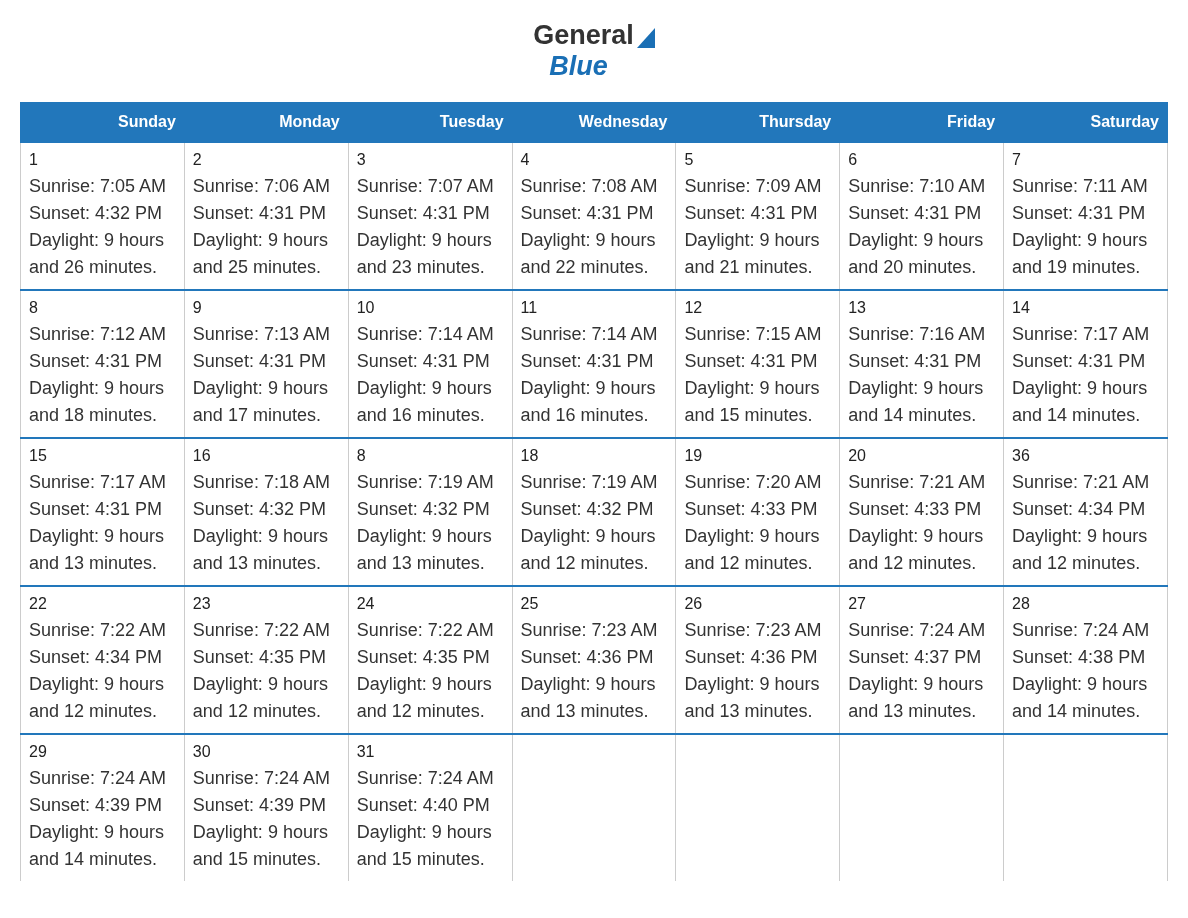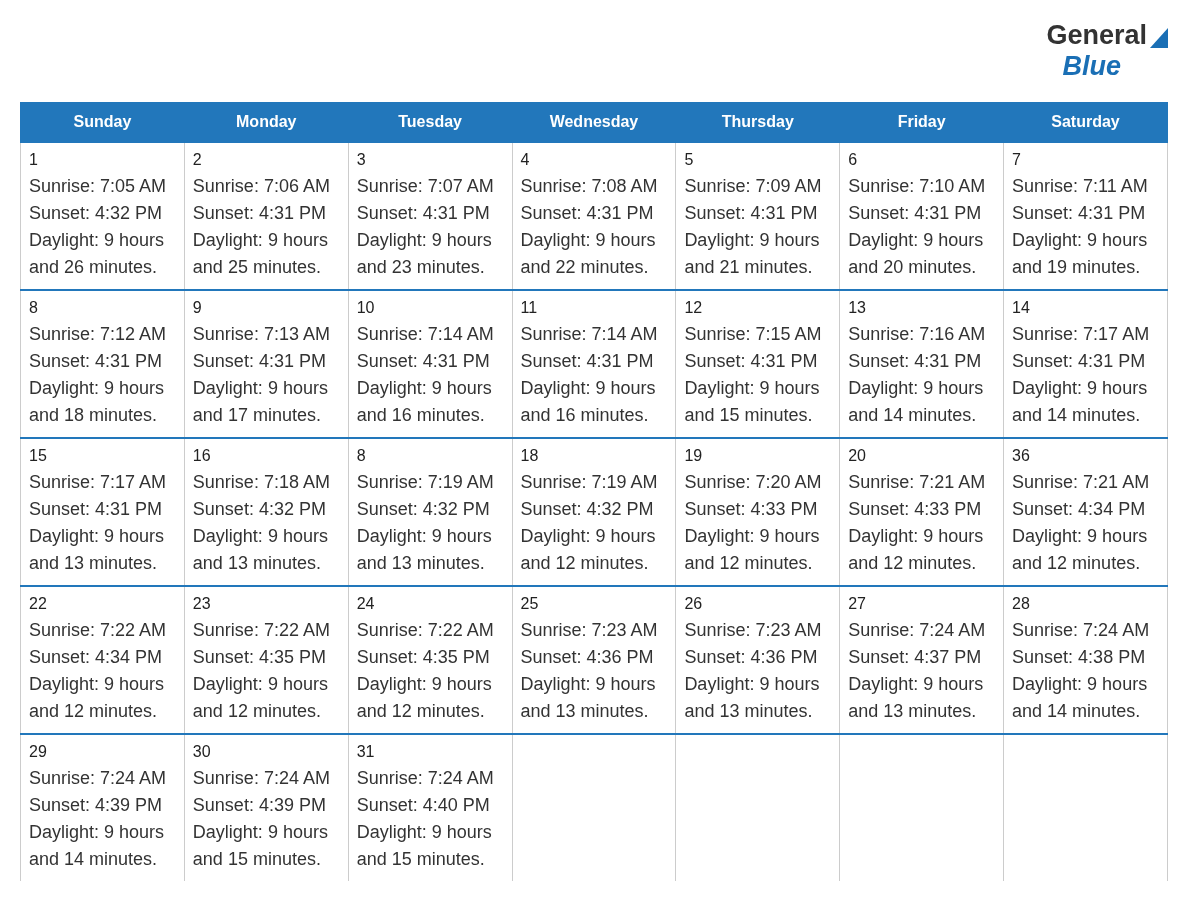--- a/index.html
+++ b/index.html
@@ -5,21 +5,21 @@
     * { box-sizing: border-box; margin: 0; padding: 0; }
     body {
       font-family: Arial, sans-serif;
       background: #fff;
       padding: 20px;
       width: 1188px;
       min-height: 918px;
     }
     .header {
       display: flex;
-      justify-content: flex-end;
+      justify-content: center;
       align-items: flex-start;
       margin-bottom: 20px;
     }
     .title-section {
       text-align: right;
     }
     .month-title {
       font-size: 48px;
       font-weight: bold;
       color: #222;
@@ -34,21 +34,21 @@
       width: 100%;
       border-collapse: collapse;
       table-layout: fixed;
     }
     thead tr th {
       background-color: #2277bb;
       color: #fff;
       font-size: 16px;
       font-weight: bold;
       padding: 10px 8px;
-      text-align: center;
+      text-align: right;
       border: 1px solid #2277bb;
     }
     tbody tr td {
       vertical-align: top;
       padding: 8px;
       border-left: 1px solid #ccc;
       border-right: 1px solid #ccc;
       border-bottom: none;
       font-size: 13px;
       color: #333;

